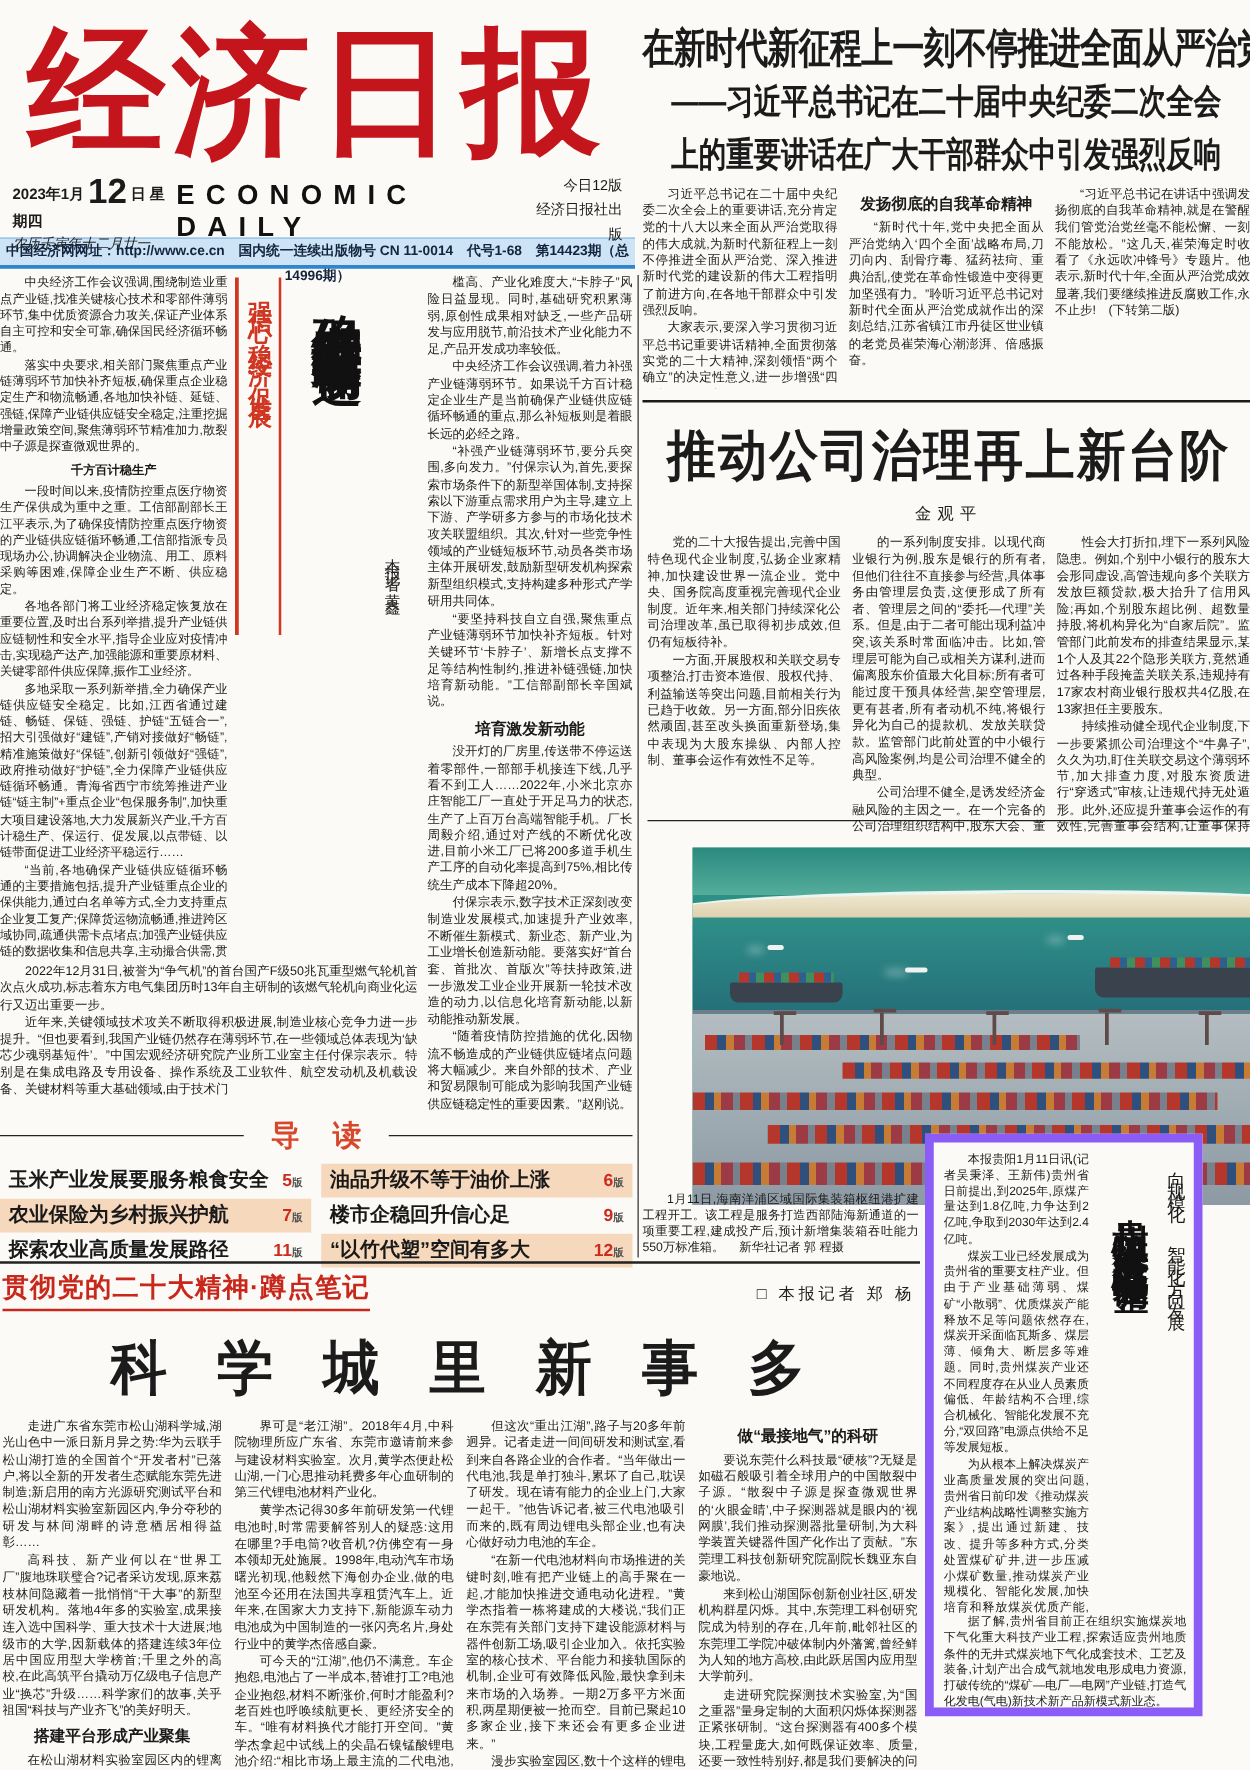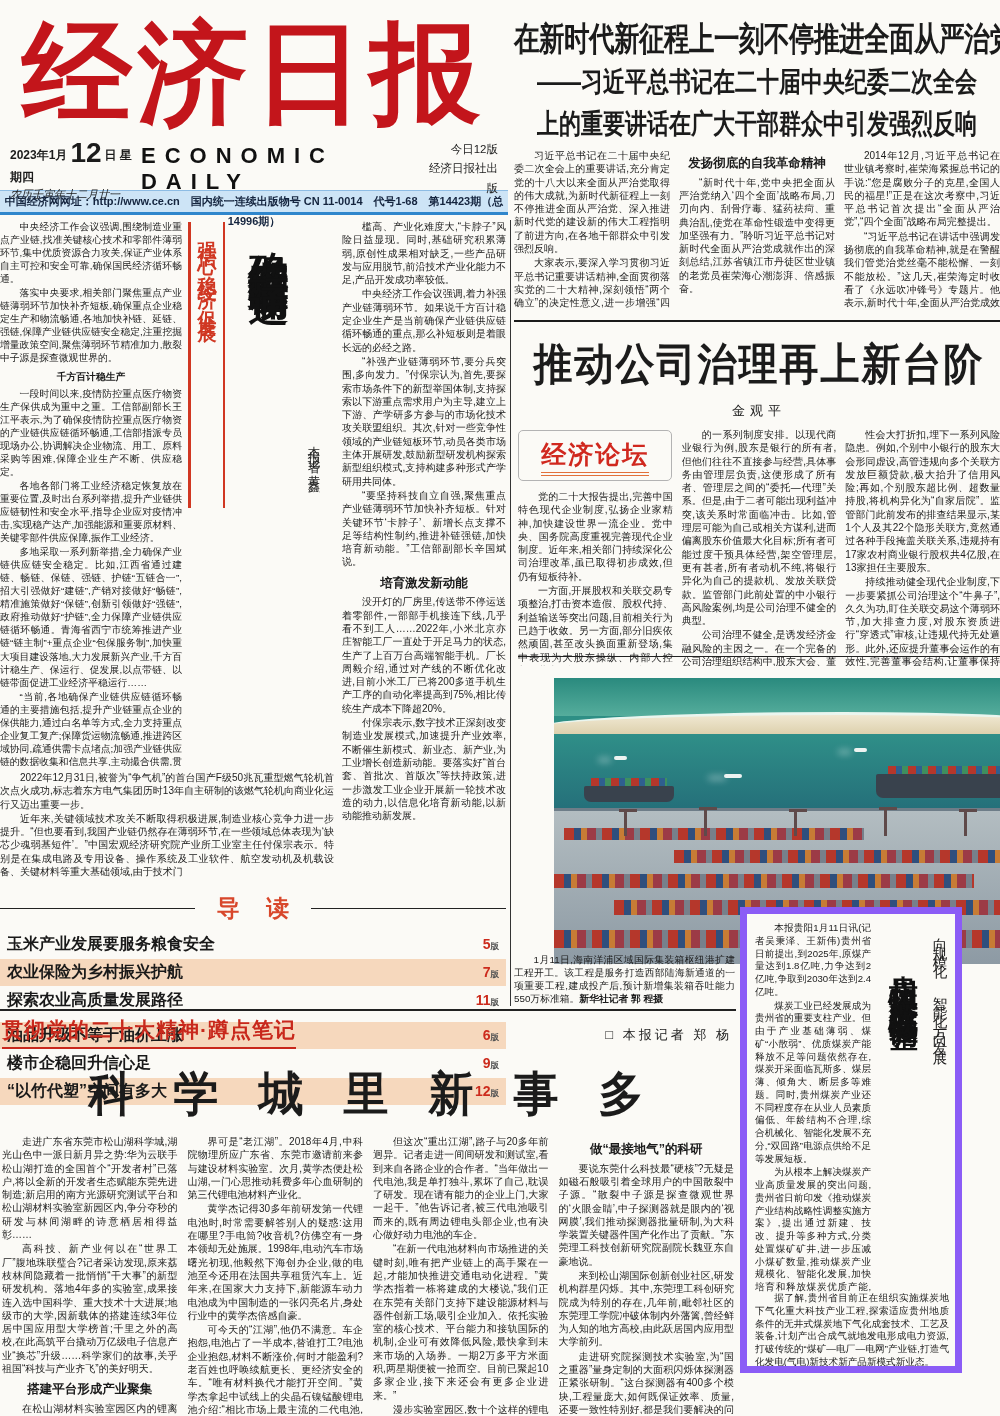--- a/index.html
+++ b/index.html
@@ -41,21 +41,21 @@
           width:64px;height:530px;margin-left:4px;color:#111;}
   .vby{writing-mode:vertical-rl;font-size:12.5px;letter-spacing:5px;color:#222;
        margin:216px 4px 0 8px;height:160px;}
   .lm-bottom{flex:1;overflow:hidden;padding-top:5px;border-top:0;}
   .colB{flex:1;overflow:hidden;padding-left:8px;}
   
   .guide{position:absolute;left:0;top:893px;width:506px;height:112px;}
   .guide-head{display:flex;align-items:center;gap:12px;}
   .guide-head .gline{flex:1;height:1.5px;background:#222;}
   .guide-title{color:#d8472b;font-size:23px;font-weight:900;letter-spacing:10px;text-indent:10px;}
-  .guide-body{display:flex;margin-top:7px;gap:8px;flex-direction:column;}
+  .guide-body{display:flex;margin-top:7px;gap:8px;}
   .guide-col{flex:1;display:flex;flex-direction:column;gap:1px;}
   .guide-item{display:flex;justify-content:space-between;align-items:center;height:27px;
               padding:0 7px;font-size:16px;font-weight:800;color:#191919;}
   .guide-item.peach{background:#f6d8bd;}
   .gpage{color:#cc2b1d;font-size:14px;font-weight:800;white-space:nowrap;}
   .gpage .gsuf{font-size:8.5px;color:#555;font-weight:600;}
   .vdiv{position:absolute;left:510px;top:220px;width:1px;height:786px;background:#333;}
   
   .forum{position:absolute;left:518px;top:330px;width:482px;height:326px;border-bottom:1.5px solid #222;}
   .forum-title{font-size:39px;font-weight:900;text-align:center;letter-spacing:2px;
@@ -81,21 +81,21 @@
            border-top:3px solid #6e7d88;}
   .strip{position:absolute;background:repeating-linear-gradient(90deg,#b5372b 0 10px,#2f4f7d 10px 17px,
          #c77c35 17px 23px,#9c3b46 23px 32px,#77808b 32px 38px);}
   .crane{position:absolute;width:3px;background:#5f4a4a;}
   .crane::before{content:"";position:absolute;left:-5px;top:-3px;width:18px;height:3px;background:#5f4a4a;}
   .ship{position:absolute;background:#39424d;border-radius:2px 2px 7px 7px;}
   .ship::before{content:"";position:absolute;left:8%;right:8%;top:-8px;height:8px;
         background:repeating-linear-gradient(90deg,#b5372b 0 8px,#2f5f8f 8px 14px,#3f8f5f 14px 20px);}
   .caption{position:absolute;left:514px;top:953px;width:221px;height:54px;overflow:hidden;}
   .caption .bt{font-size:9.8px;}
-  .credit{white-space:nowrap;margin-left:0;font-weight:700;}
+  .credit{white-space:nowrap;margin-left:12px;font-weight:400;}
   
   .guizhou{position:absolute;left:740px;top:907px;width:222px;height:466px;border:7px solid #8b5cf6;
            box-sizing:border-box;padding:8px 6px 6px 8px;background:#fbfaf6;}
   .gz-main{display:flex;height:370px;overflow:hidden;}
   .gz-text{width:150px;overflow:hidden;}
   .gz-text .bt{font-size:9.6px;}
   .gz-vt{writing-mode:vertical-rl;font-size:29px;font-weight:900;letter-spacing:4px;width:58px;
          height:360px;margin:30px 0 0 8px;color:#111;}
   .gz-kick{writing-mode:vertical-rl;font-size:14.5px;letter-spacing:9px;width:22px;margin:4px 0 0 6px;height:340px;}
   .gz-bottom{margin-top:0;height:74px;overflow:hidden;}
@@ -140,21 +140,20 @@
     <div class="lead-cols">
       <div class="lead-col">
         <p class="bt">习近平总书记在二十届中央纪委二次全会上的重要讲话,充分肯定党的十八大以来全面从严治党取得的伟大成就,为新时代新征程上一刻不停推进全面从严治党、深入推进新时代党的建设新的伟大工程指明了前进方向,在各地干部群众中引发强烈反响。</p>
         <p class="bt">大家表示,要深入学习贯彻习近平总书记重要讲话精神,全面贯彻落实党的二十大精神,深刻领悟“两个确立”的决定性意义,进一步增强“四个意识”、坚定“四个自信”、做到“两个维护”,以永远在路上的坚韧和执着,坚定</p>
       </div>
       <div class="lead-col">
         <p class="bt sub">发扬彻底的自我革命精神</p>
         <p class="bt">“新时代十年,党中央把全面从严治党纳入‘四个全面’战略布局,刀刃向内、刮骨疗毒、猛药祛疴、重典治乱,使党在革命性锻造中变得更加坚强有力。”聆听习近平总书记对新时代全面从严治党成就作出的深刻总结,江苏省镇江市丹徒区世业镇的老党员崔荣海心潮澎湃、倍感振奋。</p>
       </div>
       <div class="lead-col">
-        <p class="bt">2014年12月,习近平总书记在世业镇考察时,崔荣海紧握总书记的手说:“您是腐败分子的克星,全国人民的福星!”正是在这次考察中,习近平总书记首次提出“全面从严治党”,“四个全面”战略布局完整提出。</p>
         <p class="bt">“习近平总书记在讲话中强调发扬彻底的自我革命精神,就是在警醒我们管党治党丝毫不能松懈、一刻不能放松。”这几天,崔荣海定时收看了《永远吹冲锋号》专题片。他表示,新时代十年,全面从严治党成效显著,我们要继续推进反腐败工作,永不止步!　(下转第二版)</p>
       </div>
     </div>
   </section>
 
   <section class="left-main">
     <div class="lm-west">
       <div class="lm-top">
         <div class="colA">
           <p class="bt">中央经济工作会议强调,围绕制造业重点产业链,找准关键核心技术和零部件薄弱环节,集中优质资源合力攻关,保证产业体系自主可控和安全可靠,确保国民经济循环畅通。</p>
@@ -176,20 +175,21 @@
       </div>
     </div>
     <div class="colB">
       <p class="bt">槛高、产业化难度大,“卡脖子”风险日益显现。同时,基础研究积累薄弱,原创性成果相对缺乏,一些产品研发与应用脱节,前沿技术产业化能力不足,产品开发成功率较低。</p>
       <p class="bt">中央经济工作会议强调,着力补强产业链薄弱环节。如果说千方百计稳定企业生产是当前确保产业链供应链循环畅通的重点,那么补短板则是着眼长远的必经之路。</p>
       <p class="bt">“补强产业链薄弱环节,要分兵突围,多向发力。”付保宗认为,首先,要探索市场条件下的新型举国体制,支持探索以下游重点需求用户为主导,建立上下游、产学研多方参与的市场化技术攻关联盟组织。其次,针对一些竞争性领域的产业链短板环节,动员各类市场主体开展研发,鼓励新型研发机构探索新型组织模式,支持构建多种形式产学研用共同体。</p>
       <p class="bt">“要坚持科技自立自强,聚焦重点产业链薄弱环节加快补齐短板。针对关键环节‘卡脖子’、新增长点支撑不足等结构性制约,推进补链强链,加快培育新动能。”工信部副部长辛国斌说。</p>
       <p class="bt sub">培育激发新动能</p>
       <p class="bt">没开灯的厂房里,传送带不停运送着零部件,一部部手机接连下线,几乎看不到工人……2022年,小米北京亦庄智能工厂一直处于开足马力的状态,生产了上百万台高端智能手机。厂长周毅介绍,通过对产线的不断优化改进,目前小米工厂已将200多道手机生产工序的自动化率提高到75%,相比传统生产成本下降超20%。</p>
       <p class="bt">付保宗表示,数字技术正深刻改变制造业发展模式,加速提升产业效率,不断催生新模式、新业态、新产业,为工业增长创造新动能。要落实好“首台套、首批次、首版次”等扶持政策,进一步激发工业企业开展新一轮技术改造的动力,以信息化培育新动能,以新动能推动新发展。</p>
+      <p class="bt">“随着疫情防控措施的优化,因物流不畅造成的产业链供应链堵点问题将大幅减少。来自外部的技术、产业和贸易限制可能成为影响我国产业链供应链稳定性的重要因素。”赵刚说。</p>
 
     </div>
   </section>
 
   <section class="guide">
     <div class="guide-head">
       <div class="gline"></div>
       <div class="guide-title">导 读</div>
       <div class="gline"></div>
     </div>
@@ -225,21 +225,20 @@
     </div>
   </section>
 
   <div class="vdiv"></div>
 
   <section class="forum">
     <div class="forum-title">推动公司治理再上新台阶</div>
     <div class="forum-author">金观平</div>
     <div class="forum-cols">
       <div class="forum-col">
-        <div class="forum-label"><span>经济论坛</span></div>
         <p class="bt">党的二十大报告提出,完善中国特色现代企业制度,弘扬企业家精神,加快建设世界一流企业。党中央、国务院高度重视完善现代企业制度。近年来,相关部门持续深化公司治理改革,虽已取得初步成效,但仍有短板待补。</p>
         <p class="bt">一方面,开展股权和关联交易专项整治,打击资本造假、股权代持、利益输送等突出问题,目前相关行为已趋于收敛。另一方面,部分旧疾依然顽固,甚至改头换面重新登场,集中表现为大股东操纵、内部人控制、董事会运作有效性不足等。</p>
 
       </div>
       <div class="forum-col">
         <p class="bt">的一系列制度安排。以现代商业银行为例,股东是银行的所有者,但他们往往不直接参与经营,具体事务由管理层负责,这便形成了所有者、管理层之间的“委托—代理”关系。但是,由于二者可能出现利益冲突,该关系时常面临冲击。比如,管理层可能为自己或相关方谋利,进而偏离股东价值最大化目标;所有者可能过度干预具体经营,架空管理层,更有甚者,所有者动机不纯,将银行异化为自己的提款机、发放关联贷款。监管部门此前处置的中小银行高风险案例,均是公司治理不健全的典型。</p>
         <p class="bt">公司治理不健全,是诱发经济金融风险的主因之一。在一个完备的公司治理组织结构中,股东大会、董事会、监事会和高级管理层各司其职、有效制衡、协调运作。若公司治理不健全,业务合规</p>
       </div>
       <div class="forum-col">
         <p class="bt">性会大打折扣,埋下一系列风险隐患。例如,个别中小银行的股东大会形同虚设,高管违规向多个关联方发放巨额贷款,极大抬升了信用风险;再如,个别股东超比例、超数量持股,将机构异化为“自家后院”。监管部门此前发布的排查结果显示,某1个人及其22个隐形关联方,竟然通过各种手段掩盖关联关系,违规持有17家农村商业银行股权共4亿股,在13家担任主要股东。</p>

